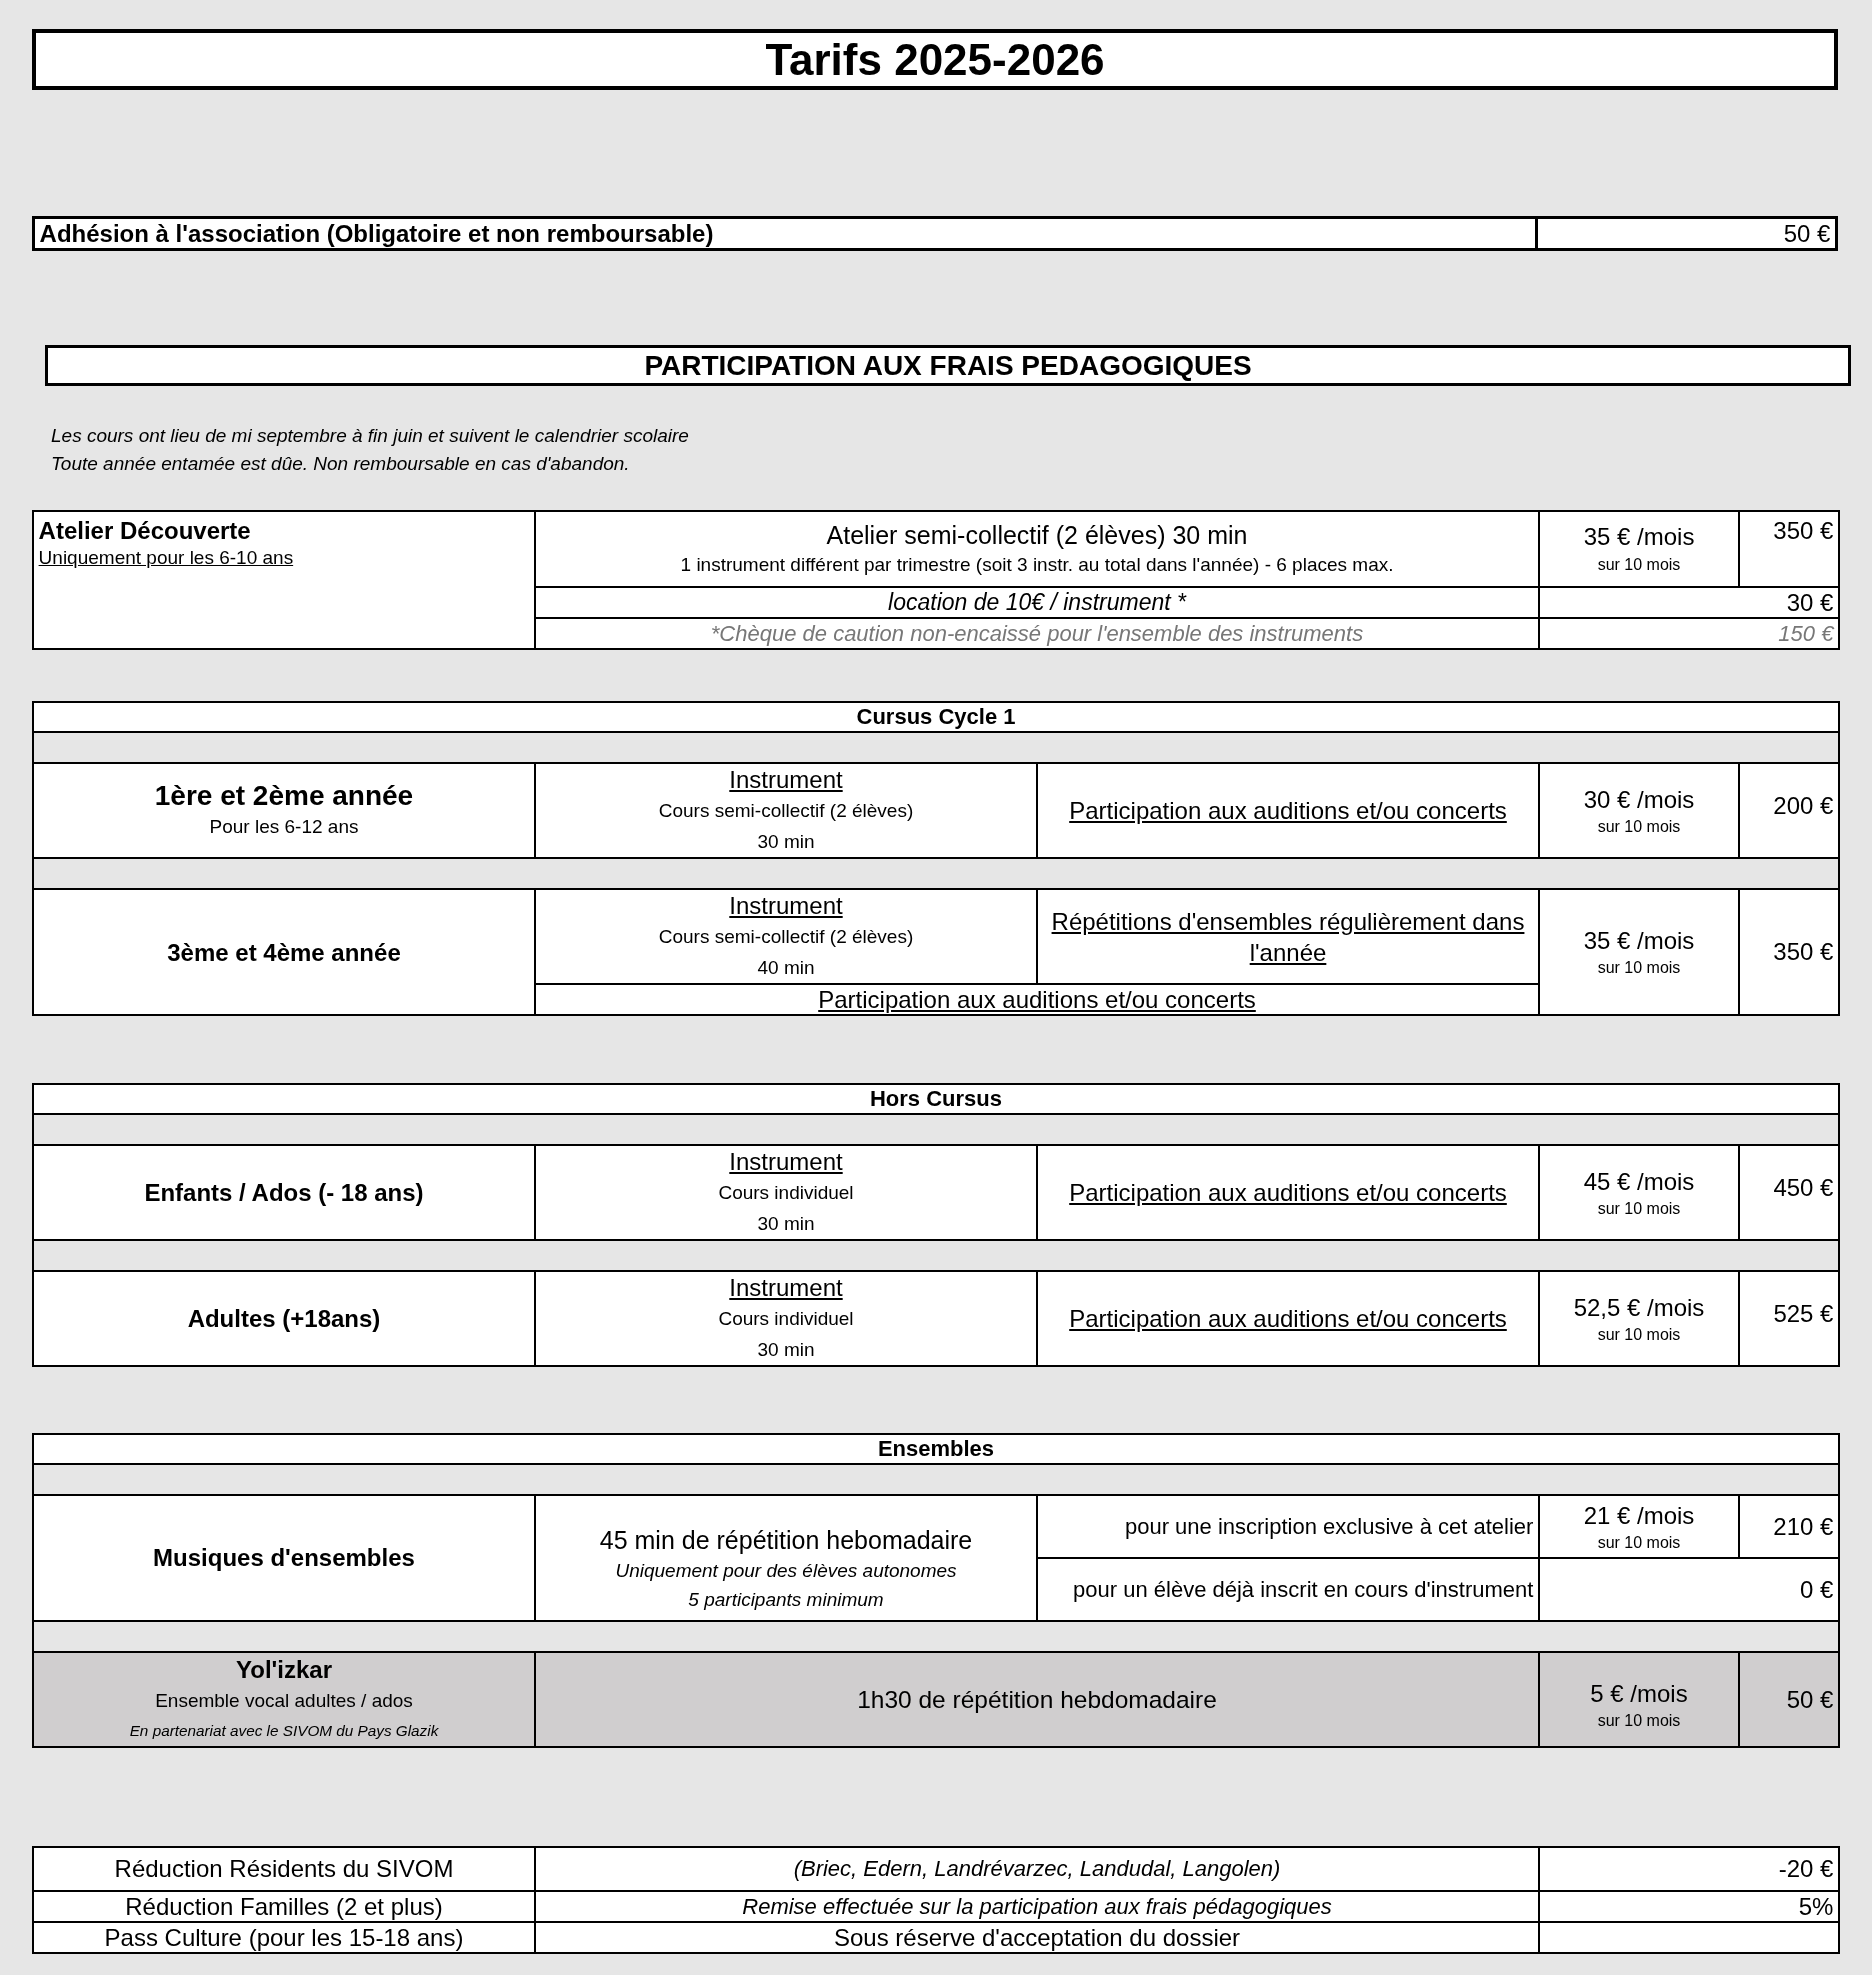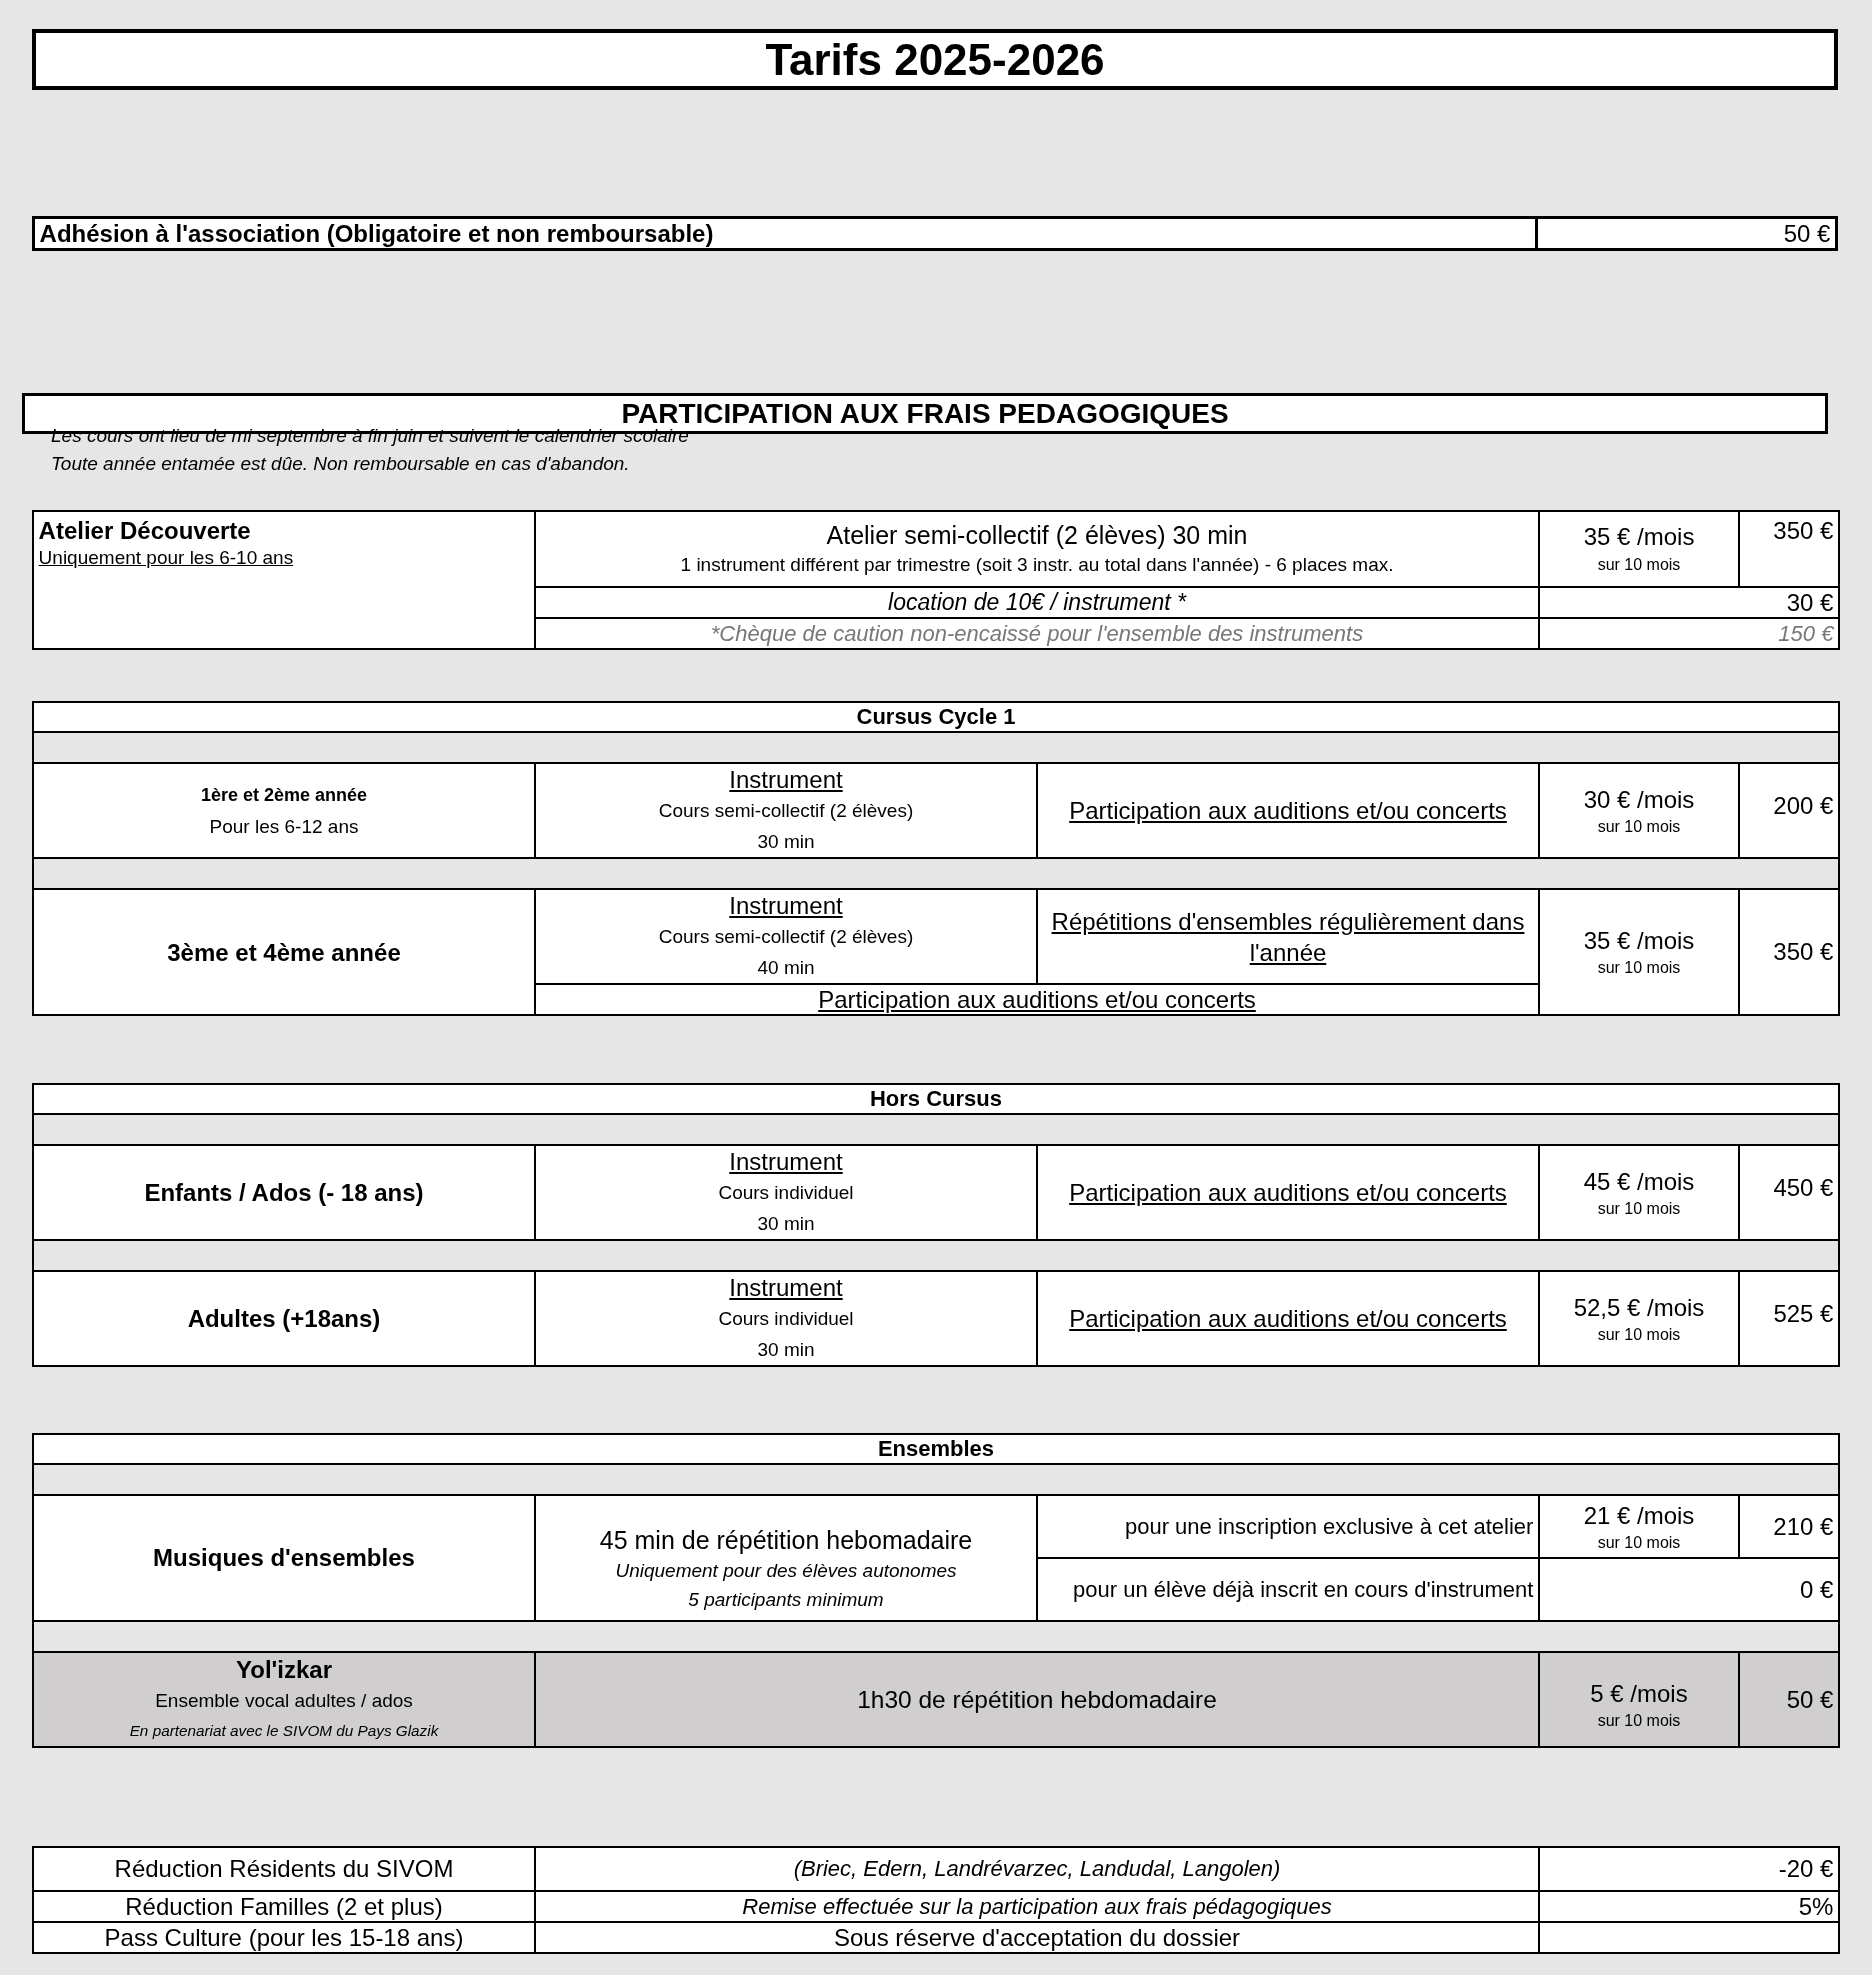--- a/index.html
+++ b/index.html
@@ -20,24 +20,24 @@
   }
   .adhesion-box {
     left: 32px; top: 216px; width: 1806px; height: 35px;
     border: 3.1px solid #000; background: #fff;
     display: flex;
   }
   .adhesion-label { flex: 1; font-weight: bold; font-size: 24px; padding-left: 4.6px; display: flex; align-items: center; }
   .adhesion-value { width: 300px; border-left: 3.1px solid #000; font-size: 24px; display: flex; align-items: center; justify-content: flex-end; padding-right: 4.6px; box-sizing: border-box; }
 
   .section-header {
-    left: 22px; top: 345px; width: 1806px; height: 41px;
+    left: 45px; top: 345px; width: 1806px; height: 41px;
     border: 3.1px solid #000; background: #fff;
     display: flex; align-items: center; justify-content: center;
-    font-weight: bold; font-size: 28px; margin-top: 48px;
+    font-weight: bold; font-size: 28px;
   }
   .notes { left: 51px; top: 422px; font-style: italic; font-size: 19px; line-height: 28px; }
 
   table.grid {
     position: absolute; left: 32px; border-collapse: collapse;
     table-layout: fixed; width: 1806px; background: #fff;
   }
   table.grid td {
     border: 2.3px solid #000; padding: 0 4.6px; vertical-align: middle;
     text-align: center; font-size: 22px; overflow: hidden;
@@ -117,21 +117,21 @@
   </colgroup>
   <tbody>
       <tr class="sect-title">
         <td colspan="5">Cursus Cycle 1</td>
       </tr>
   <tr style="height:31px">
         <td colspan="5" class="spacer"></td>
       </tr>
   <tr style="height:95px">
     <td>
-      <span class="line b" style="font-size:18px">1ère et 2ème année</span>
+      <span class="line b" style="font-size:28px">1ère et 2ème année</span>
       <span class="line sm">Pour les 6-12 ans</span>
     </td>
     <td>
       <span class="line u" style="font-size:24px">Instrument</span>
       <span class="line sm">Cours semi-collectif (2 élèves)</span>
       <span class="line sm">30 min</span>
     </td>
     <td class="u" style="font-size:24px">Participation aux auditions et/ou concerts</td>
     <td>
       <span class="line" style="font-size:24px">30 €  /mois</span>

